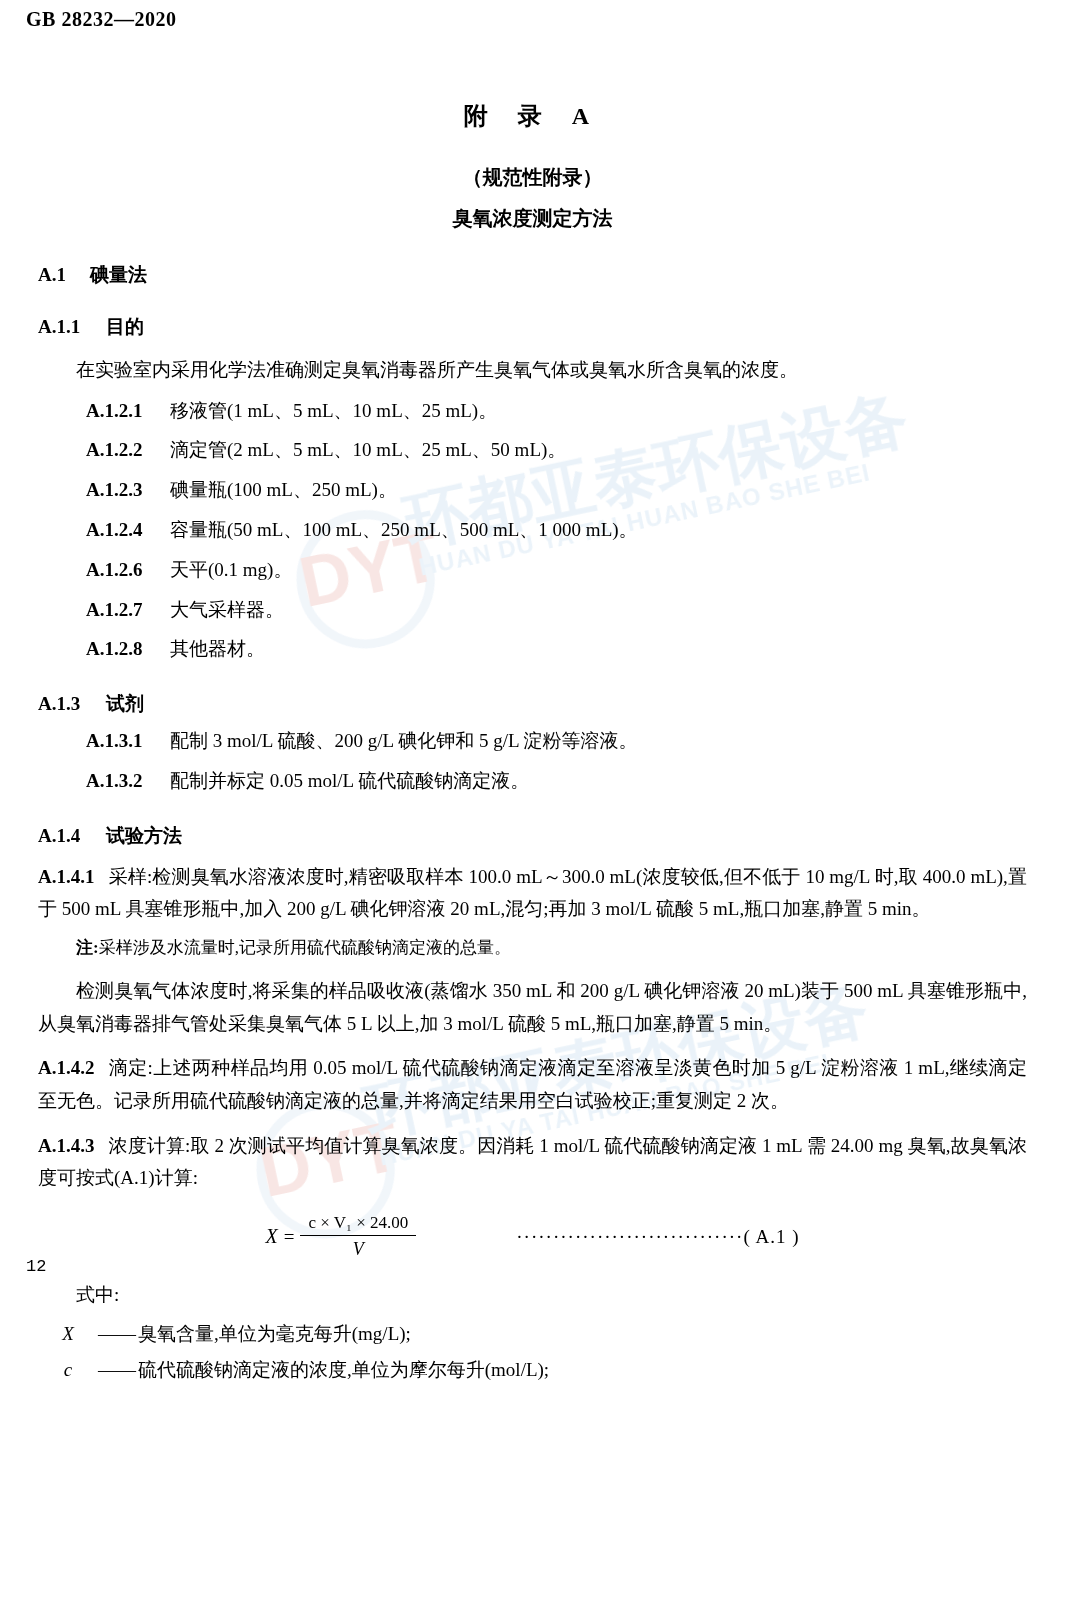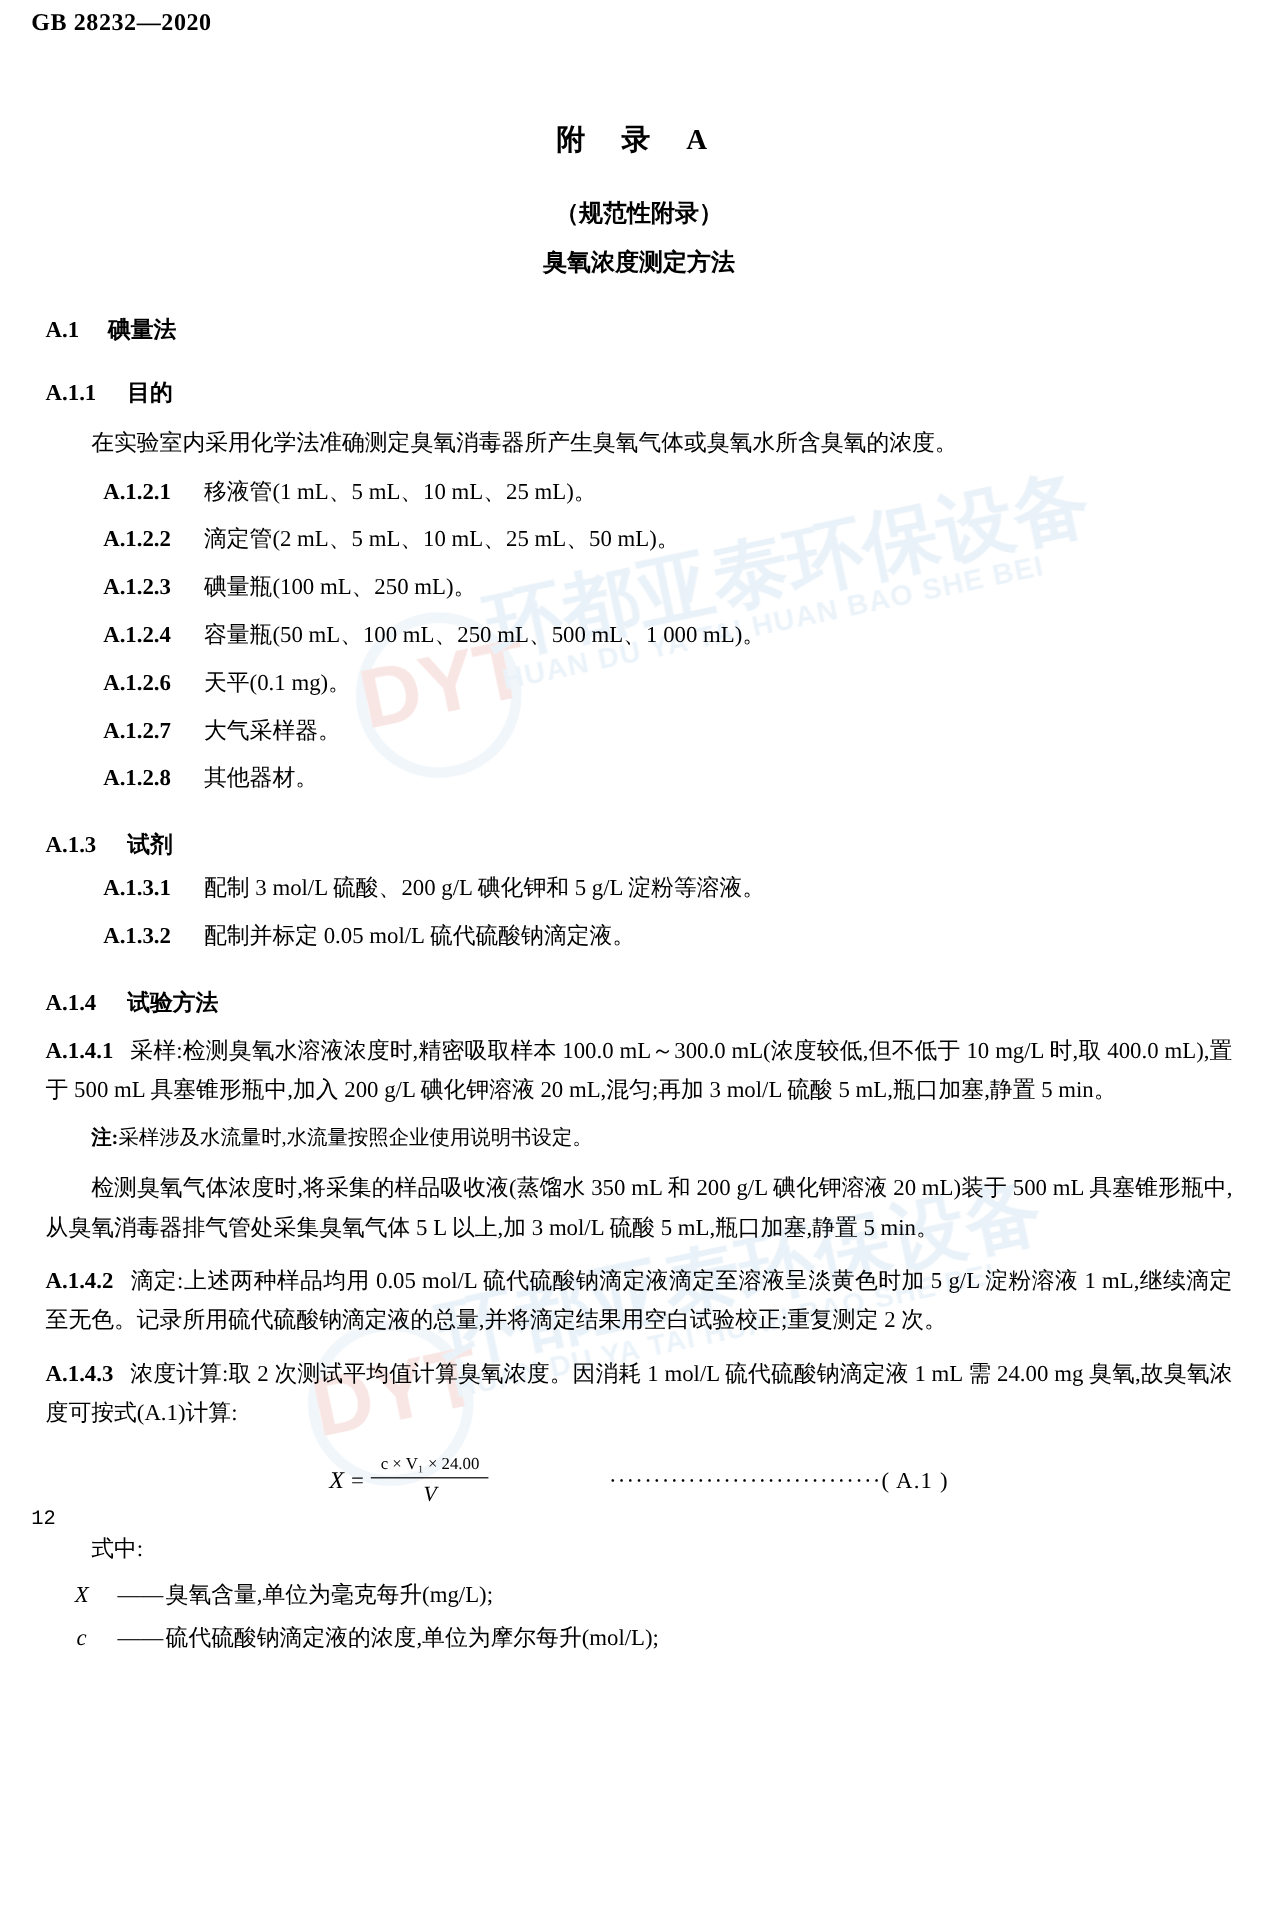--- a/index.html
+++ b/index.html
@@ -167,21 +167,21 @@
   .formula .lhs { font-style: italic; margin-right: 6px; font-size: 20px; }
   .formula .eq { margin-right: 6px; }
   .frac {
     display: inline-flex;
     flex-direction: column;
     align-items: center;
     vertical-align: middle;
   }
   .frac .top {
     padding: 0 8px 2px 8px;
-    font-size: 14px;
+    font-size: 17px;
     border-bottom: 1.4px solid #000;
   }
   .frac .bot {
     padding: 3px 8px 0 8px;
     font-size: 18px;
     font-style: italic;
   }
   .dots-eqnum {
     margin-left: 100px;
     font-size: 19px;
@@ -300,21 +300,21 @@
 
     <div class="h-sub">
       <span class="num">A.1.4</span><span>试验方法</span>
     </div>
 
     <div class="para-num">
       <span class="num">A.1.4.1</span><span>采样:检测臭氧水溶液浓度时,精密吸取样本 100.0 mL～300.0 mL(浓度较低,但不低于 10 mg/L 时,取 400.0 mL),置于 500 mL 具塞锥形瓶中,加入 200 g/L 碘化钾溶液 20 mL,混匀;再加 3 mol/L 硫酸 5 mL,瓶口加塞,静置 5 min。</span>
     </div>
 
     <div class="note">
-      <b>注:</b><span>采样涉及水流量时,水流量按照企业使用说明书设定。</span>
+      <b>注:</b><span>采样涉及水流量时,记录所用硫代硫酸钠滴定液的总量。</span>
     </div>
 
     <div class="para indent">检测臭氧气体浓度时,将采集的样品吸收液(蒸馏水 350 mL 和 200 g/L 碘化钾溶液 20 mL)装于 500 mL 具塞锥形瓶中,从臭氧消毒器排气管处采集臭氧气体 5 L 以上,加 3 mol/L 硫酸 5 mL,瓶口加塞,静置 5 min。</div>
 
     <div class="para-num">
       <span class="num">A.1.4.2</span><span>滴定:上述两种样品均用 0.05 mol/L 硫代硫酸钠滴定液滴定至溶液呈淡黄色时加 5 g/L 淀粉溶液 1 mL,继续滴定至无色。记录所用硫代硫酸钠滴定液的总量,并将滴定结果用空白试验校正;重复测定 2 次。</span>
     </div>
 
     <div class="para-num">
       <span class="num">A.1.4.3</span><span>浓度计算:取 2 次测试平均值计算臭氧浓度。因消耗 1 mol/L 硫代硫酸钠滴定液 1 mL 需 24.00 mg 臭氧,故臭氧浓度可按式(A.1)计算:</span>

